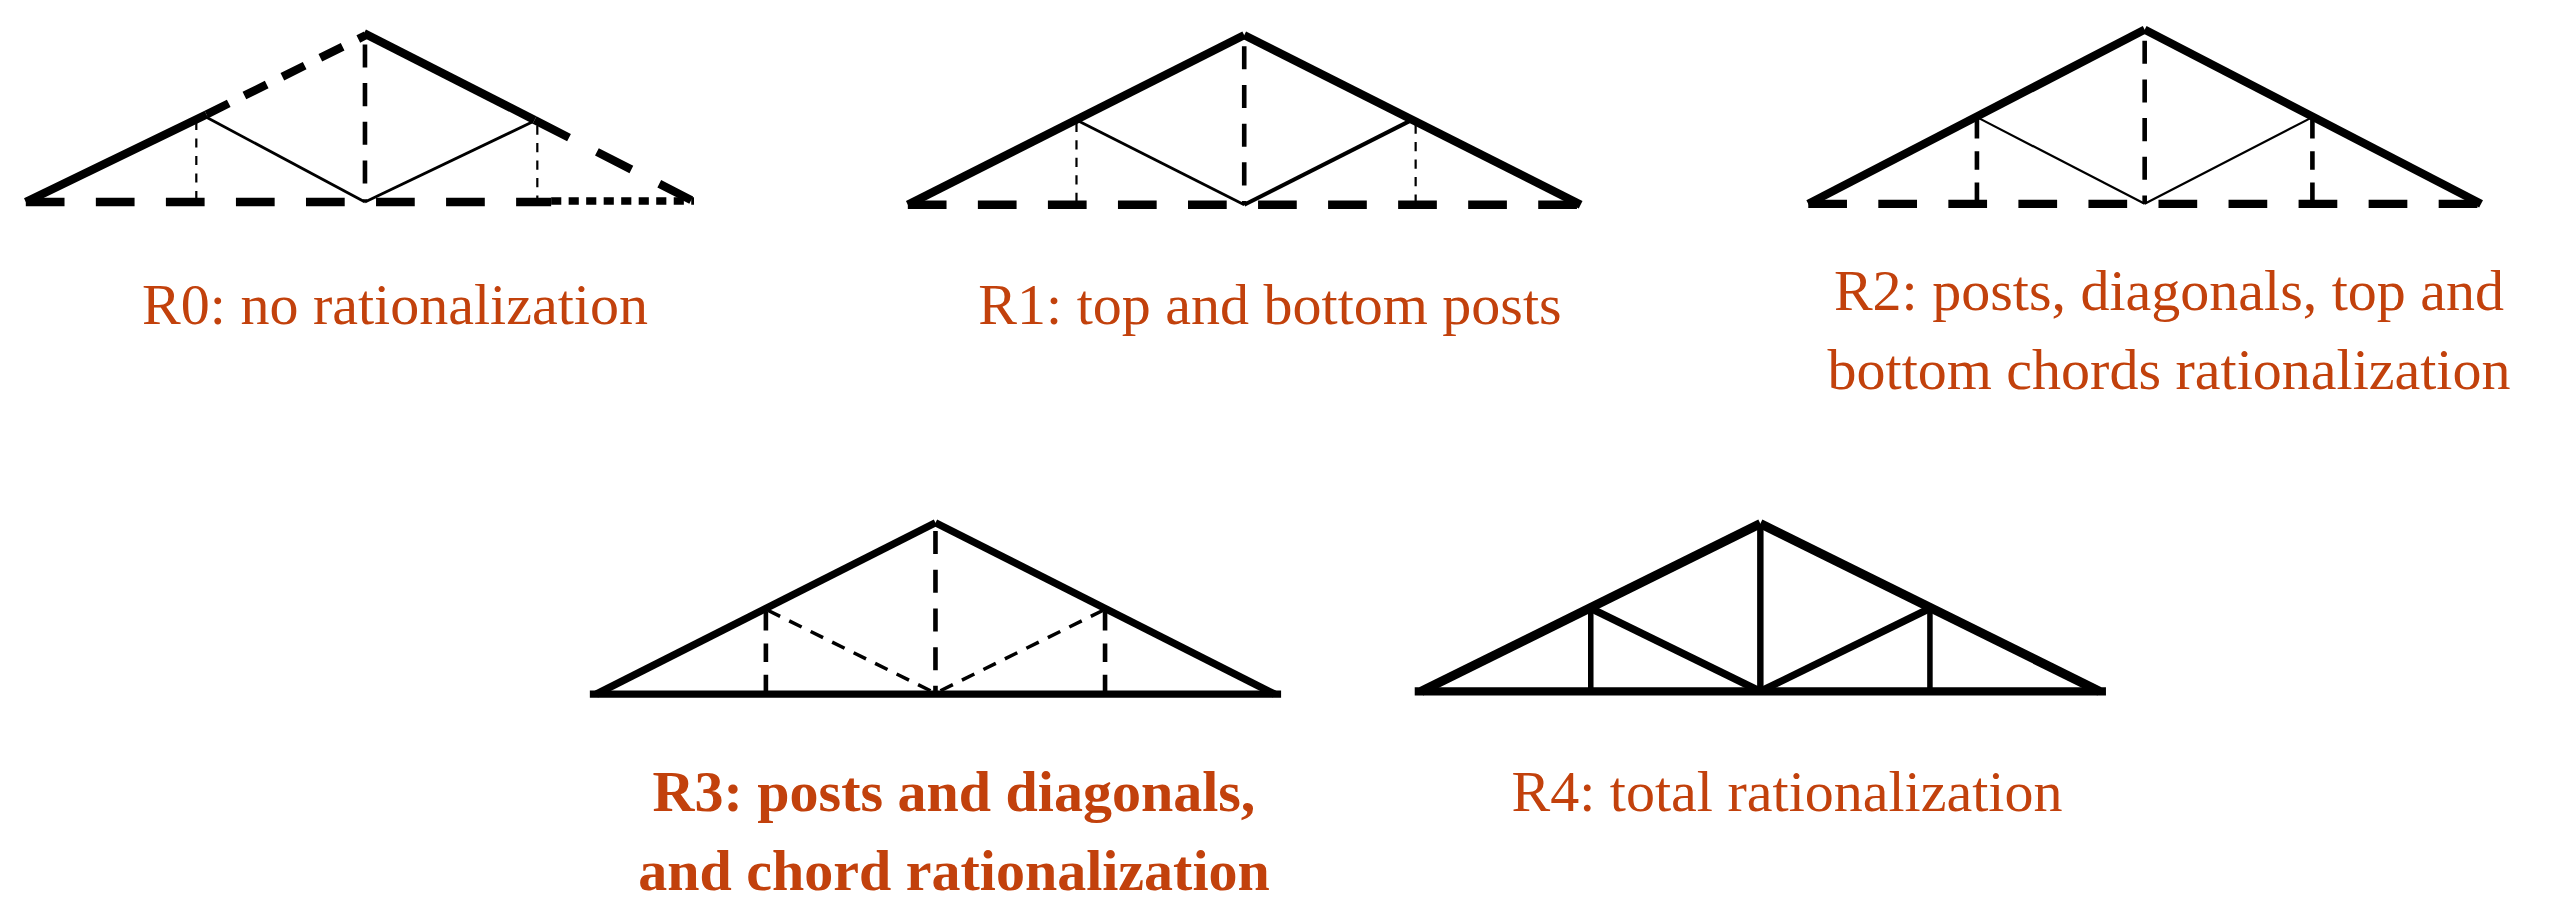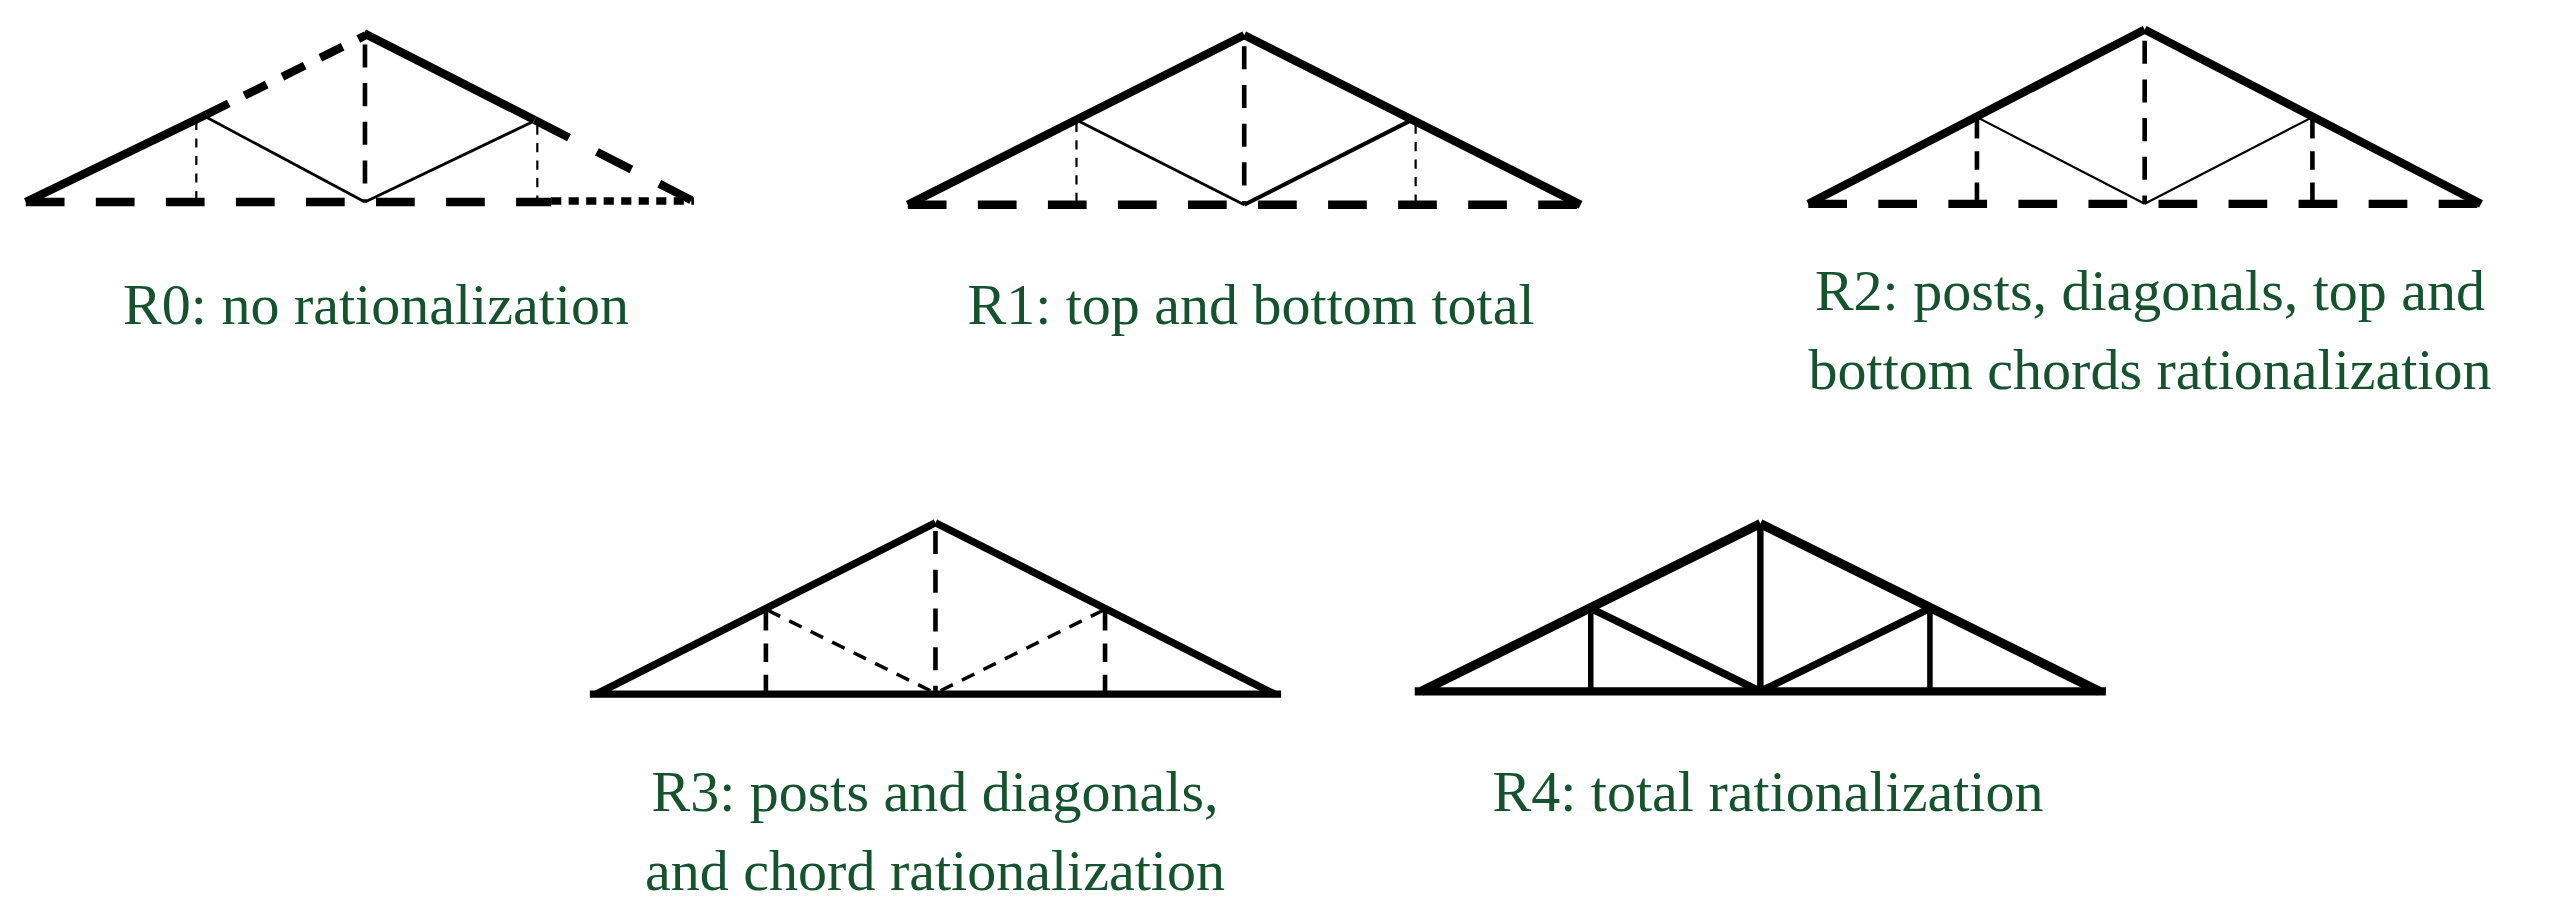--- a/index.html
+++ b/index.html
@@ -12,27 +12,28 @@
   }
   #figure-root{position:absolute;left:0;top:0;width:2576px;height:921px;}
   #truss-canvas{position:absolute;left:0;top:0;}
   .caption{
     position:absolute;
     transform:translateX(-50%);
     text-align:center;
     font-family:"Liberation Serif", serif;
     font-size:58px;
     line-height:79px;
-    color:#14532d;
+    color:#c2410c;
     white-space:nowrap;
+    margin-left:19px;
   }
   #cap-r0{left:376px;top:265px;}
   #cap-r1{left:1251px;top:265px;}
   #cap-r2{left:2150px;top:251px;}
-  #cap-r3{left:935px;top:752px;}
+  #cap-r3{left:935px;top:752px;font-weight:bold;}
   #cap-r4{left:1768px;top:752px;}
 </style>
 </head>
 <body>
 
 <div id="figure-root">
 
   <svg id="truss-canvas" width="2576" height="921" viewBox="0 0 2795 999">
       <g>
         <line x1="28" y1="219" x2="224" y2="124" stroke="#000000" stroke-width="9"></line>
@@ -88,21 +89,21 @@
         <line x1="2094" y1="660" x2="1910" y2="750" stroke="#000000" stroke-width="8"></line>
       </g>
     </svg>
 
   <div class="caption" id="cap-r0">
     <div>R0: no rationalization</div>
     <div></div>
   </div>
 
   <div class="caption" id="cap-r1">
-    <div>R1: top and bottom total</div>
+    <div>R1: top and bottom posts</div>
   </div>
 
   <div class="caption" id="cap-r2">
     <div>R2: posts, diagonals, top and</div>
     <div>bottom chords rationalization</div>
   </div>
 
   <div class="caption" id="cap-r3">
     <div>R3: posts and diagonals,</div>
     <div>and chord rationalization</div>

